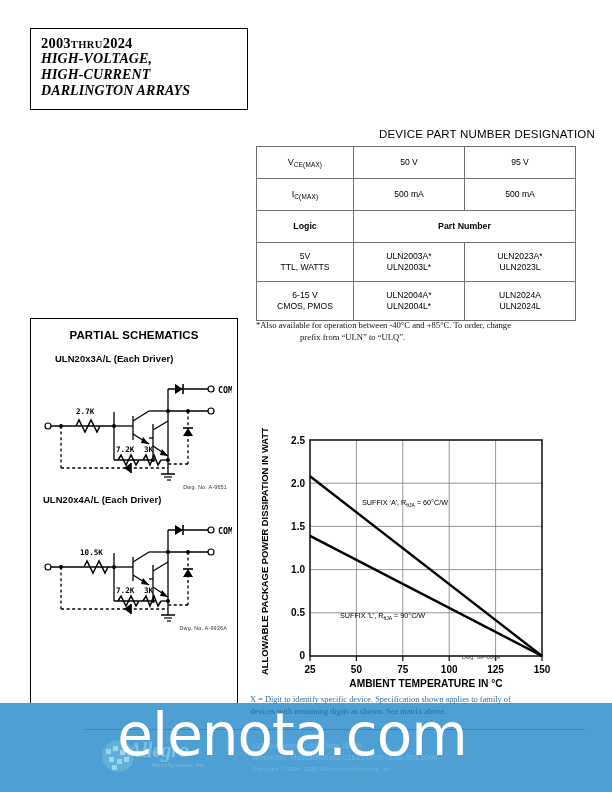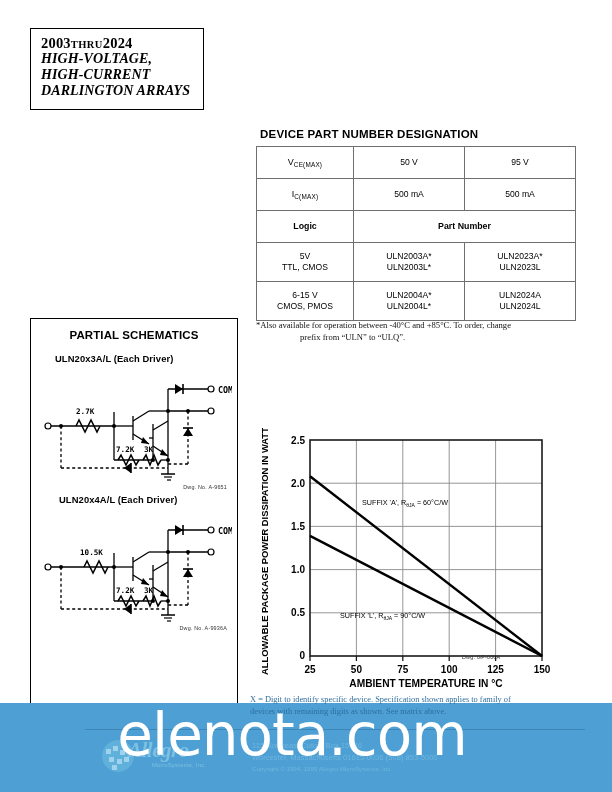--- a/index.html
+++ b/index.html
@@ -6,34 +6,34 @@
   body{
     width:612px;height:792px;
     background:#ffffff;
     font-family:"Liberation Sans", sans-serif;
     position:relative;overflow:hidden;
   }
   .page{position:absolute;inset:0;}
 
   
   .title-box{
-    position:absolute;left:30px;top:28px;width:174px;height:82px;
+    position:absolute;left:30px;top:28px;width:218px;height:82px;
     border:1.5px solid #000;background:#fff;
     padding:6px 0 0 10px;box-sizing:border-box;
   }
   .t-line1{font-family:"Liberation Serif",serif;font-weight:bold;font-size:14.5px;
     letter-spacing:.2px;color:#000;line-height:1.12;}
   .t-thru{font-size:10.5px;font-weight:bold;font-variant:small-caps;letter-spacing:.4px;}
   .t-rest{font-family:"Liberation Serif",serif;font-weight:bold;font-style:italic;
     font-size:14px;line-height:1.14;color:#000;letter-spacing:.1px;}
 
   
   .pn-title{
-    position:absolute;left:260px;top:128px;width:325px;text-align:left;
-    font-size:11.5px;font-weight:bold;letter-spacing:.2px;color:#000;
+    position:absolute;left:270px;top:128px;width:325px;text-align:right;
+    font-size:11.5px;font-weight:normal;letter-spacing:.2px;color:#000;
   }
   .pn-table{
     position:absolute;left:256px;top:146px;width:316px;
     border-collapse:collapse;table-layout:fixed;
   }
   .pn-table td{
     border:1px solid #6f6f6f;
     text-align:center;vertical-align:middle;
     font-size:8.6px;color:#000;padding:0;height:31px;line-height:1.28;
   }
@@ -57,21 +57,21 @@
     position:absolute;left:30px;top:318px;width:208px;height:392px;
     border:1.5px solid #000;background:#fff;box-sizing:border-box;
   }
   .sch-head{
     text-align:center;font-size:11.5px;font-weight:bold;margin-top:10px;letter-spacing:.1px;
   }
   .sch-sub{
     font-size:9.4px;font-weight:bold;margin:12px 0 0 24px;letter-spacing:.1px;
   }
   .sch-sub2{
-    font-size:9.4px;font-weight:bold;margin:4px 0 0 28px;letter-spacing:.1px;
+    font-size:9.4px;font-weight:bold;margin:4px 0 0 12px;letter-spacing:.1px;
   }
   .dwg{
     font-size:5.4px;color:#333;text-align:right;padding-right:10px;letter-spacing:.2px;
   }
   .sch-svg{display:block;margin:0 auto;}
 
   
   .chart-wrap{position:absolute;left:252px;top:396px;width:336px;height:272px;margin-top:32px;}
   .chart-dwg{position:absolute;left:462px;top:654px;font-size:5.4px;color:#333;letter-spacing:.2px;}
 
@@ -131,21 +131,21 @@
       <td class="c1 lbl"><span>I</span><sub>C(MAX)</sub></td>
       <td class="c2">500 mA</td>
       <td class="c3">500 mA</td>
     </tr>
     <tr>
       <td class="c1 bold">Logic</td>
       <td class="bold" colspan="2">Part Number</td>
     </tr>
     <tr>
       <td class="c1 tall">
-        <span>5V</span><br><span>TTL, CMOS</span>
+        <span>5V</span><br><span>TTL, WATTS</span>
       </td>
       <td class="c2 tall">
         <span>ULN2003A*</span><br><span>ULN2003L*</span>
       </td>
       <td class="c3 tall">
         <span>ULN2023A*</span><br><span>ULN2023L</span>
       </td>
     </tr>
     <tr>
       <td class="c1 tall">

